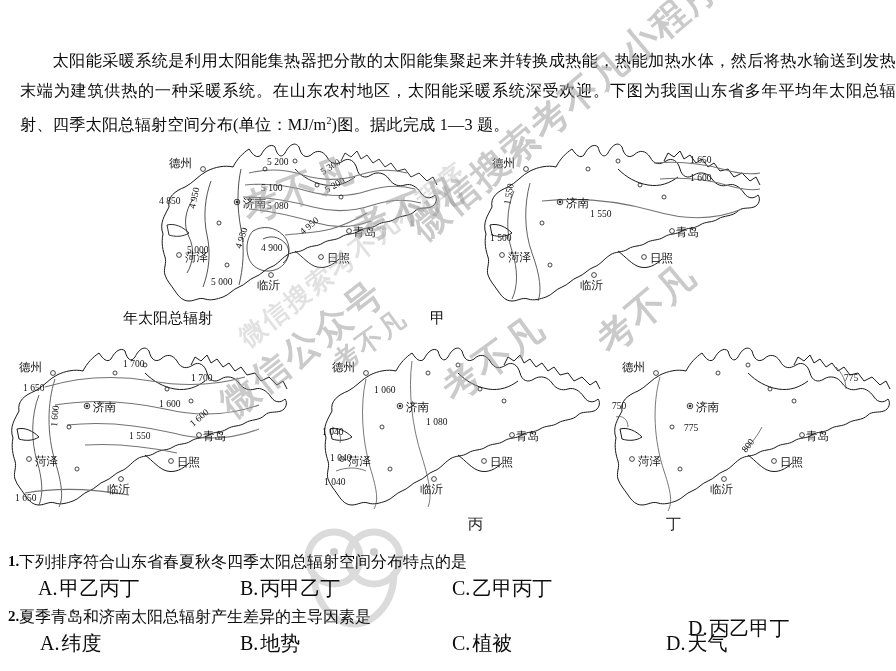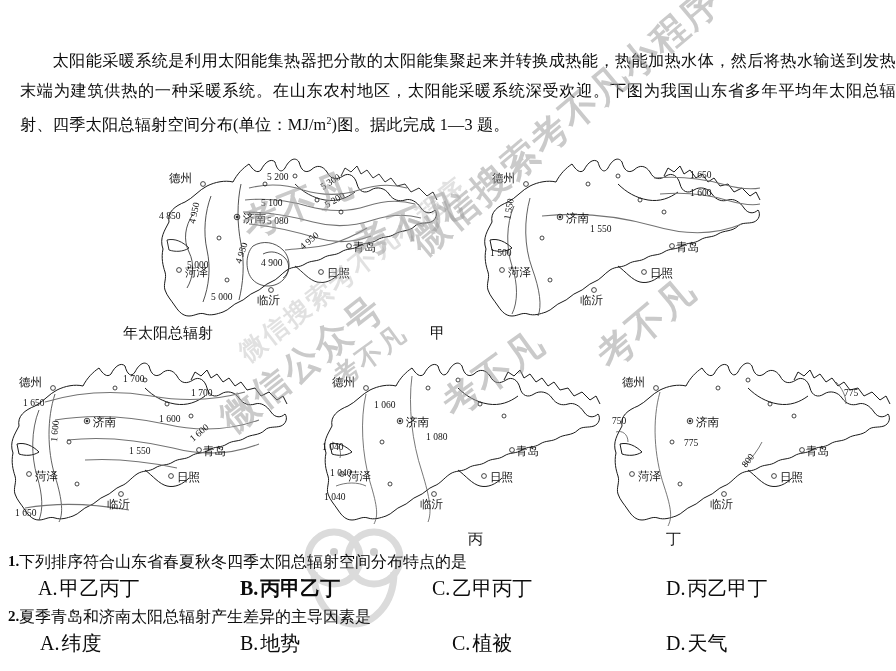--- a/index.html
+++ b/index.html
@@ -16,21 +16,21 @@
   
   .intro{
     position:absolute;left:20px;top:4px;width:876px;
     font-size:16.2px;line-height:30px;letter-spacing:.2px;
     text-align:justify;text-justify:inter-ideograph;margin-top:42px;
   }
   .intro .ind{display:inline-block;width:2em;}
   .sup{font-size:.62em;vertical-align:super;}
 
   
-  #figure{position:absolute;left:0;top:152px;width:896px;height:410px;}
+  #figure{position:absolute;left:0;top:137px;width:896px;height:410px;}
   .mapcell{position:absolute;}
   .mapsvg{display:block;}
   .caption{
     position:absolute;width:100%;text-align:left;
     font-size:15px;font-family:"Liberation Serif","DejaVu Serif",serif;
     color:#111;
   }
 
   
   #questions{position:absolute;left:0;top:548px;width:896px;}
@@ -452,27 +452,27 @@
   <div id="questions">
 
     <div class="qline" style="position:relative;height:27px;">
       <span class="qnum">1.</span>
       <span class="qstem">下列排序符合山东省春夏秋冬四季太阳总辐射空间分布特点的是</span>
     </div>
     <div class="opts" style="position:relative;height:28px;">
       <span class="opt" style="left:38px;">
         <span class="ol">A.</span><span>甲乙丙丁</span>
       </span>
-      <span class="opt" style="left:240px;font-weight:bold;">
+      <span class="opt" style="left:240px;">
         <span class="ol">B.</span><span>丙甲乙丁</span>
       </span>
-      <span class="opt" style="left:432px;text-align:center;">
+      <span class="opt" style="left:452px;text-align:center;">
         <span class="ol">C.</span><span>乙甲丙丁</span>
       </span>
-      <span class="opt" style="left:666px;">
+      <span class="opt" style="left:688px;margin-top:40px;">
         <span class="ol">D.</span><span>丙乙甲丁</span>
       </span>
     </div>
 
     <div class="qline" style="position:relative;height:27px;">
       <span class="qnum">2.</span>
       <span class="qstem">夏季青岛和济南太阳总辐射产生差异的主导因素是</span>
     </div>
     <div class="opts" style="position:relative;height:28px;">
       <span class="opt" style="left:40px;">

